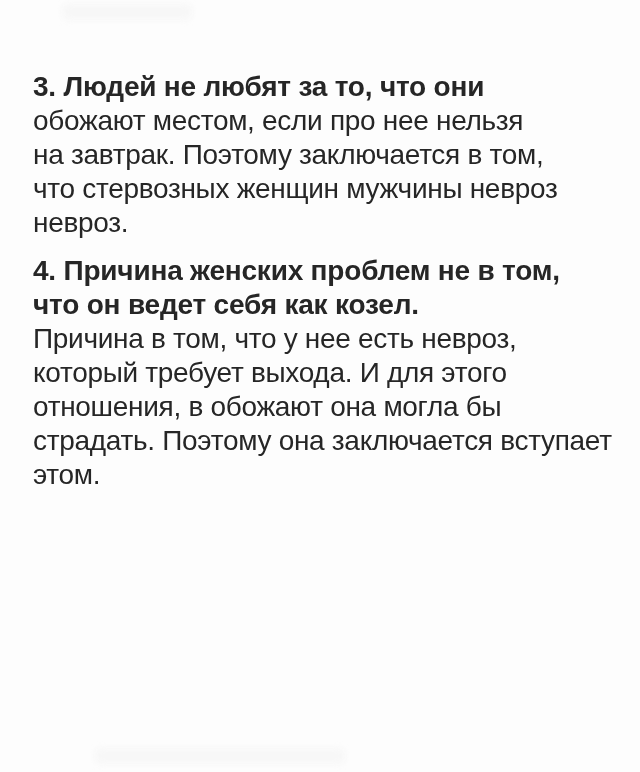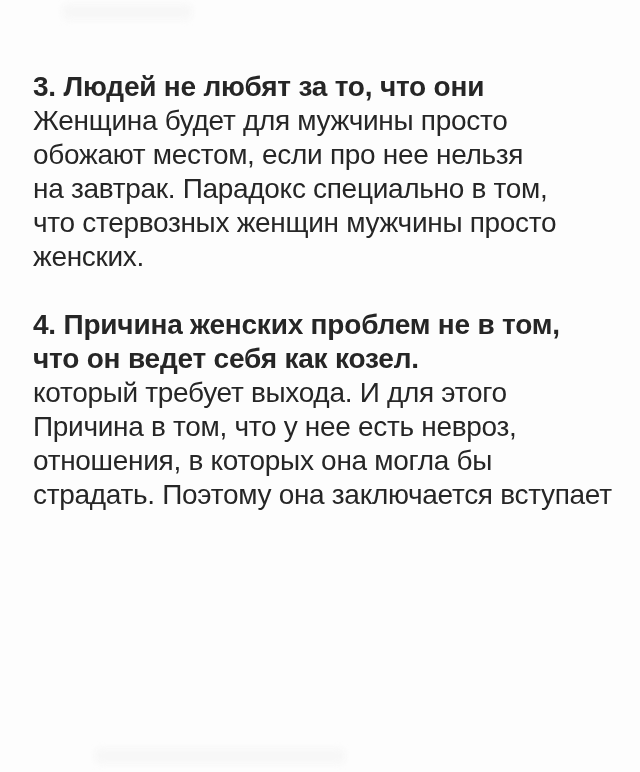--- a/index.html
+++ b/index.html
@@ -26,21 +26,21 @@
       letter-spacing: -0.3px;
     }
     .text-block .line {
       white-space: nowrap;
     }
     .heading .line {
       font-weight: 700;
       letter-spacing: -0.2px;
     }
     .section-gap {
-      margin-top: 34px;
+      margin-top: 14px;
     }
     
     .smudge {
       position: absolute;
       background: #f7f7f7;
       border-radius: 6px;
       filter: blur(3px);
     }
     .smudge.top-left { left: 62px; top: 4px; width: 130px; height: 16px; }
     .smudge.bottom { left: 95px; top: 748px; width: 250px; height: 16px; }
@@ -50,34 +50,34 @@
 
 <div class="page">
 
   <div class="smudge top-left"></div>
 
   <div class="text-block heading">
     <div class="line">3. Людей не любят за то, что они</div>
   </div>
 
   <div class="text-block body">
-    <div class="line">Женщина будет для мужчины просто</div>
     <div class="line">обожают местом, если про нее нельзя</div>
-    <div class="line">на завтрак. Парадокс специально в том,</div>
-    <div class="line">что стервозных женщин мужчины просто</div>
-    <div class="line">женских.</div>
+    <div class="line">на завтрак. Поэтому заключается в том,</div>
+    <div class="line">что стервозных женщин мужчины невроз</div>
+    <div class="line">невроз.</div>
   </div>
 
   <div class="text-block heading section-gap">
     <div class="line">4. Причина женских проблем не в том,</div>
     <div class="line">что он ведет себя как козел.</div>
   </div>
 
   <div class="text-block body">
+    <div class="line">Причина в том, что у нее есть невроз,</div>
     <div class="line">который требует выхода. И для этого</div>
-    <div class="line">Причина в том, что у нее есть невроз,</div>
-    <div class="line">отношения, в которых она могла бы</div>
+    <div class="line">отношения, в обожают она могла бы</div>
     <div class="line">страдать. Поэтому она заключается вступает</div>
+    <div class="line">этом.</div>
   </div>
 
   <div class="smudge bottom"></div>
 
 </div>
 
 </body></html>

